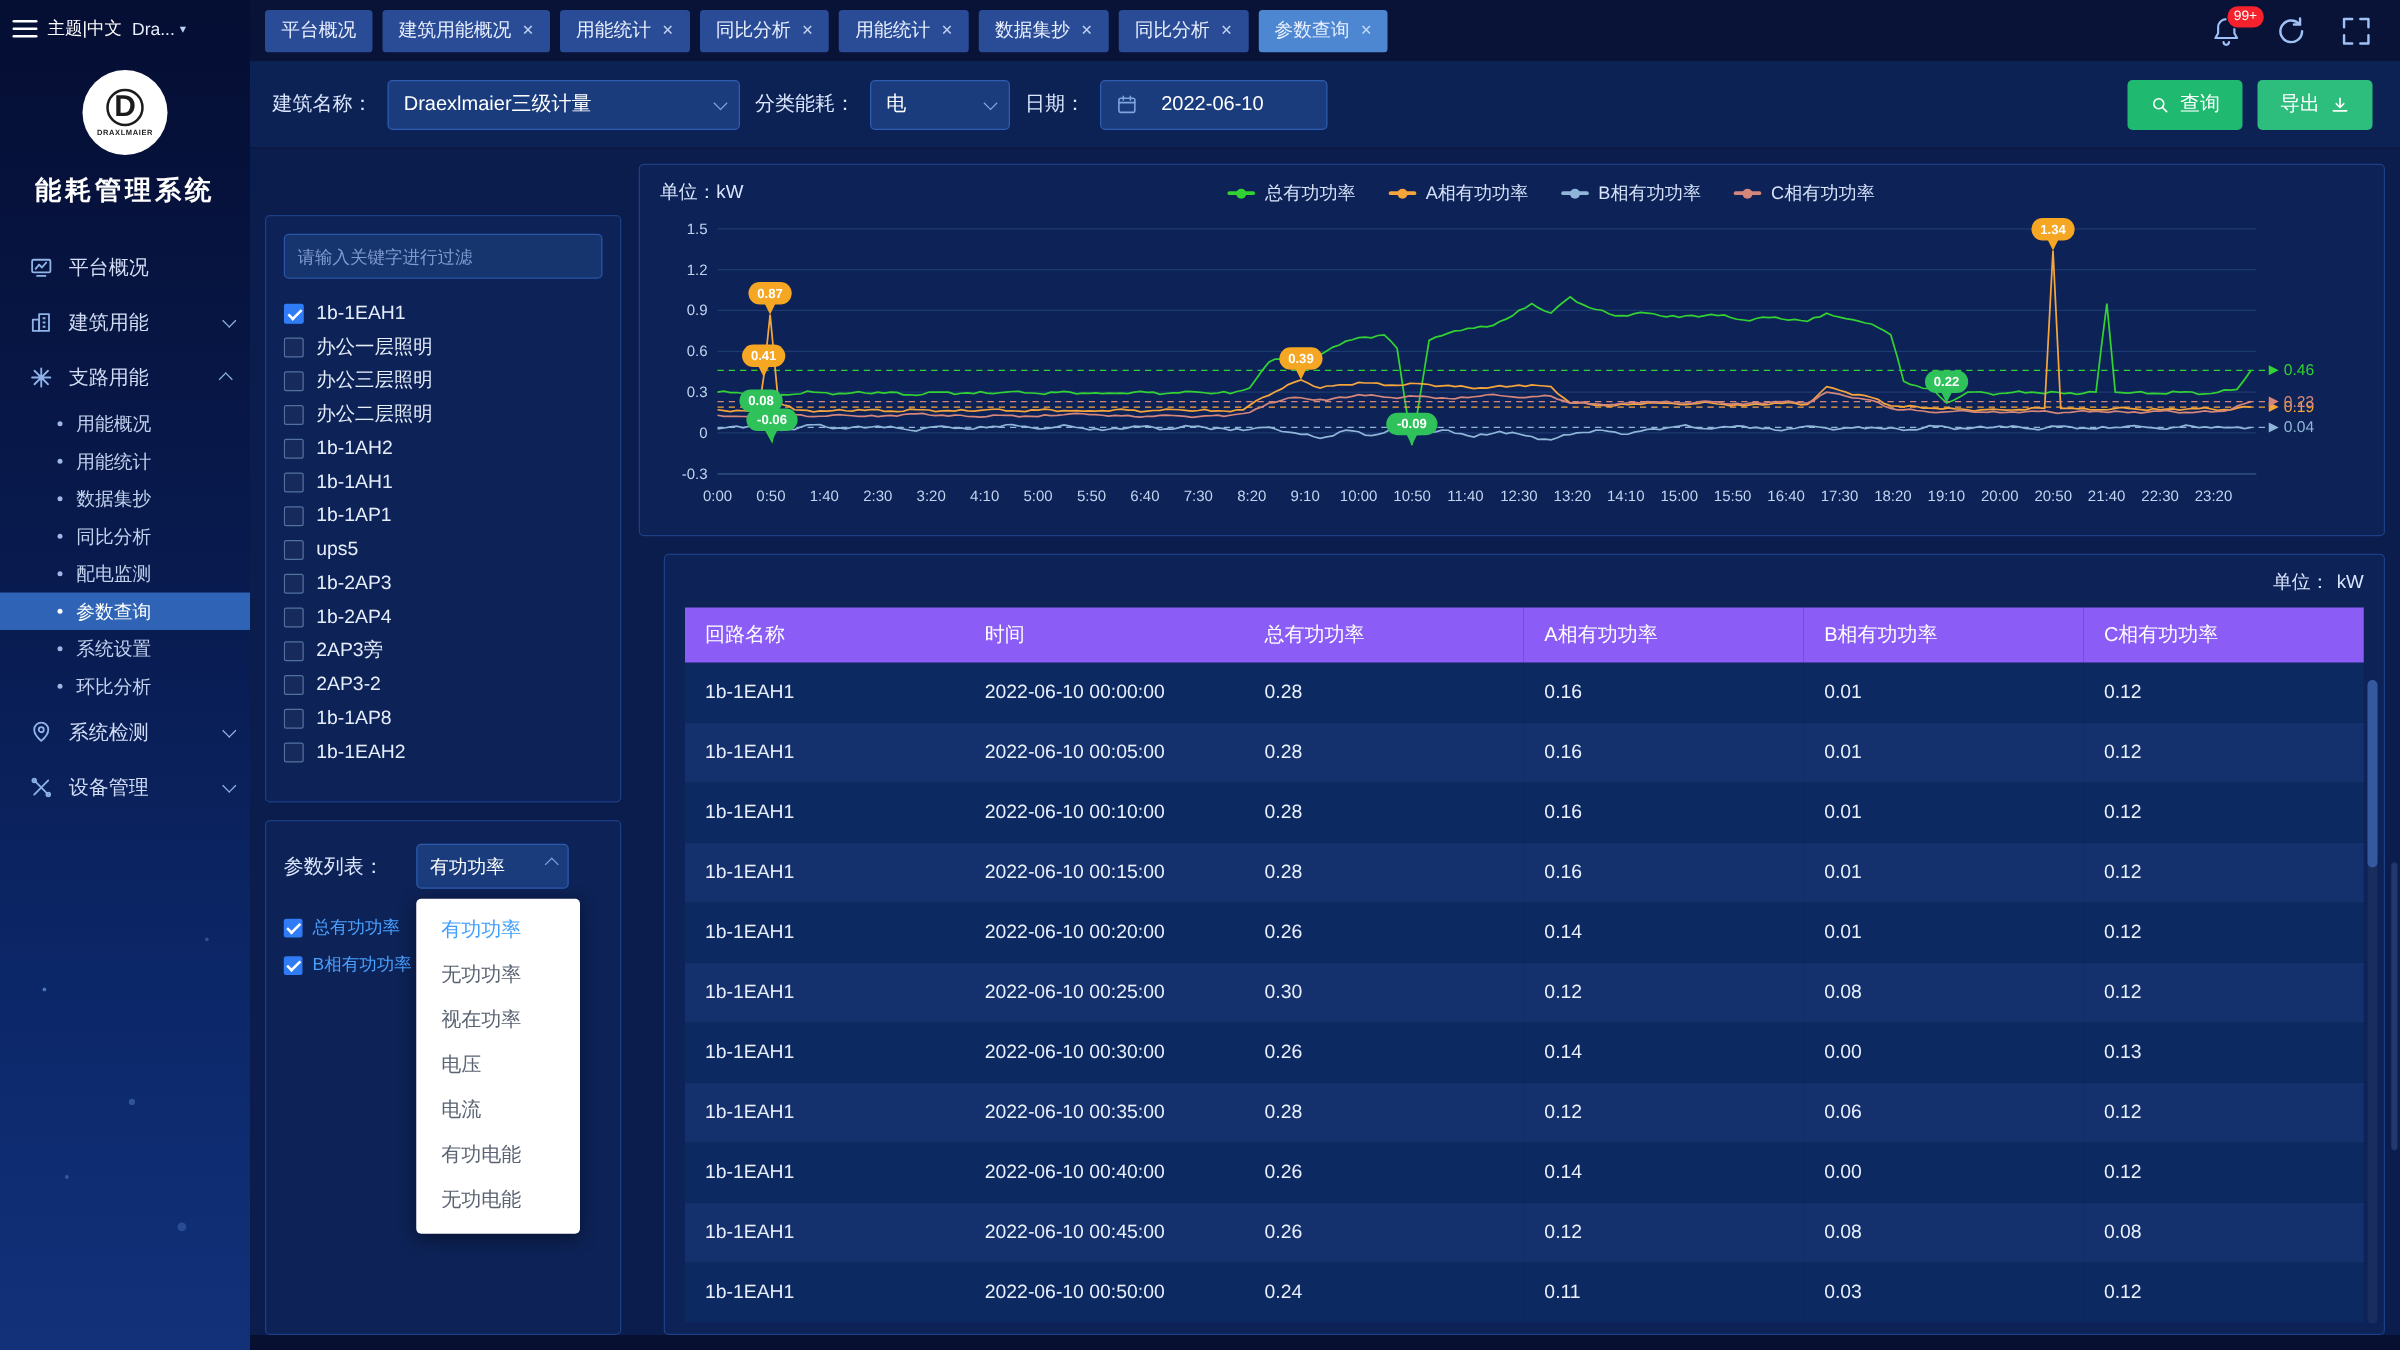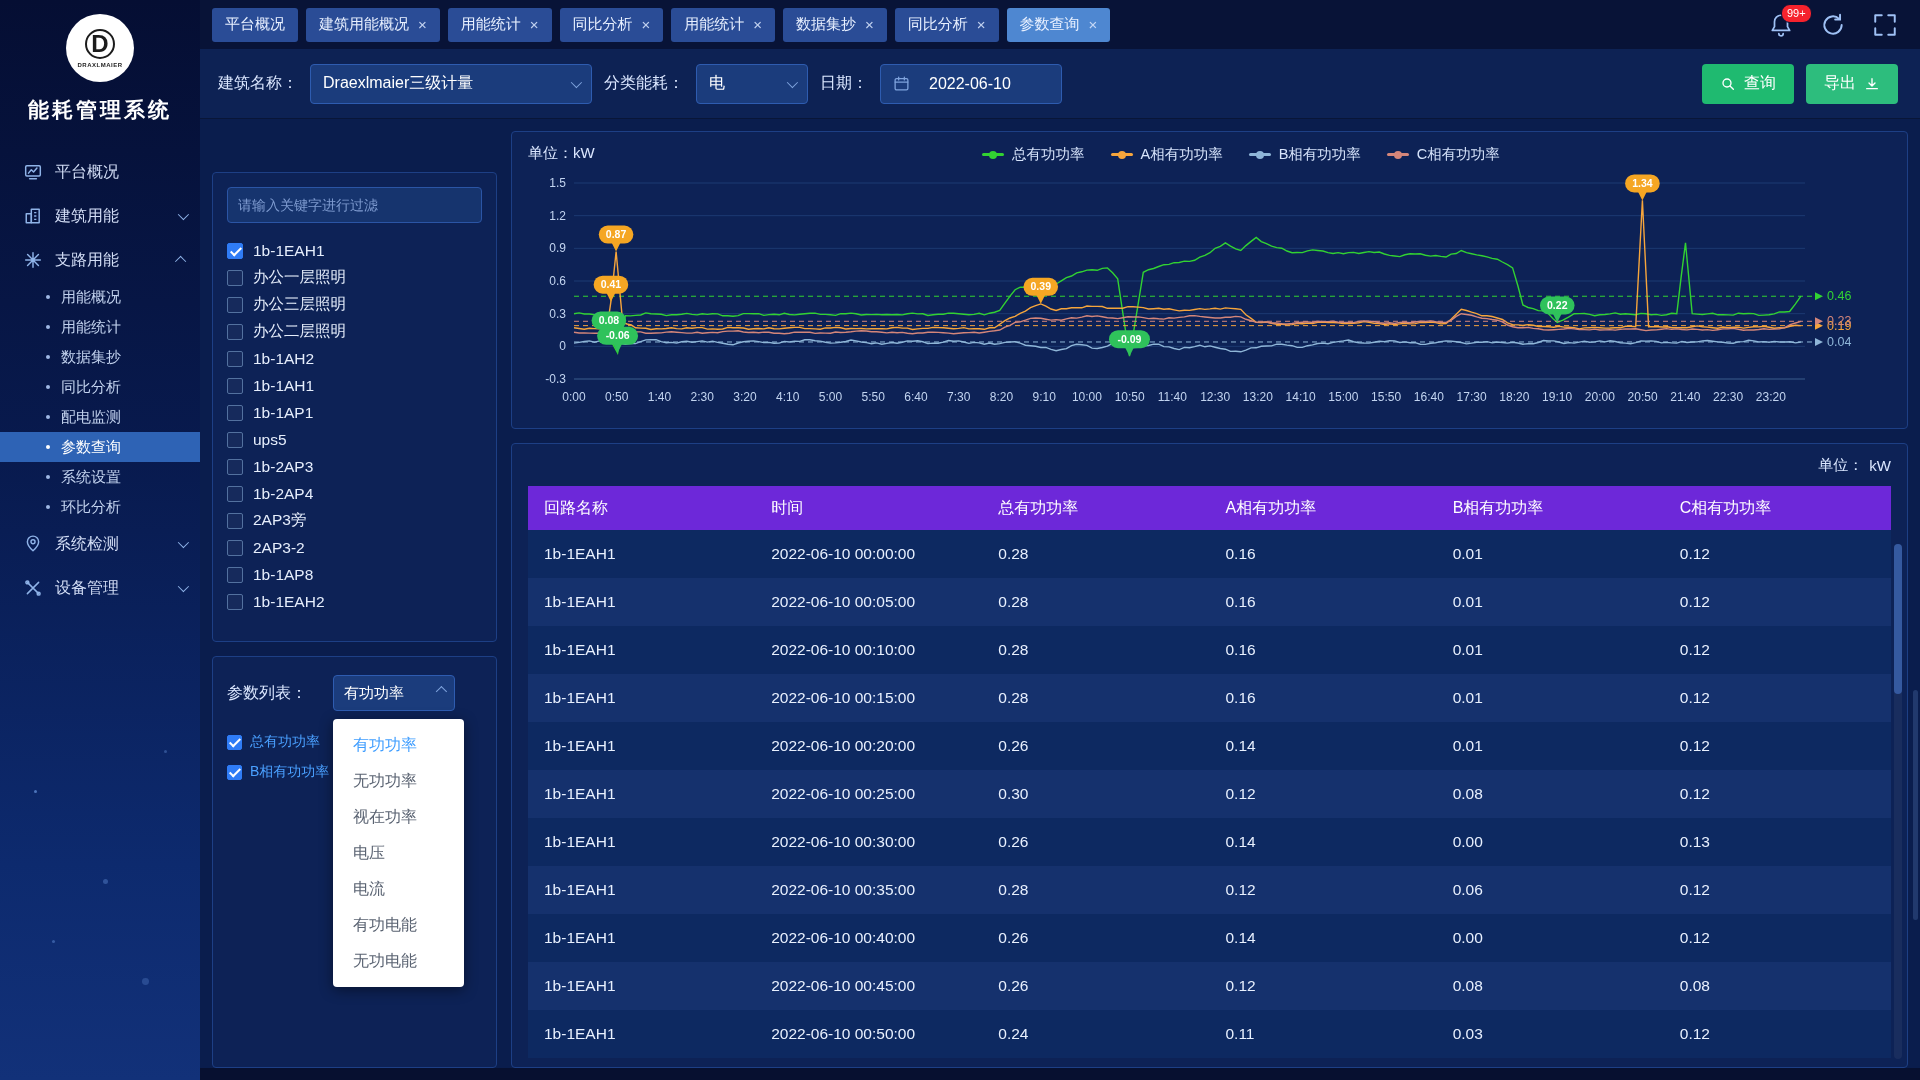--- a/index.html
+++ b/index.html
@@ -92,39 +92,51 @@
   .right-col{flex:1;min-width:0;display:flex;flex-direction:column;}
   .chart-panel{height:298px;flex:none;padding:12px 16px;position:relative;overflow:hidden;}
   .chart-unit{color:#dbe7ff;font-size:15px;}
   .legend{position:absolute;top:13px;left:470px;display:flex;gap:26px;}
   .legend-item{display:flex;align-items:center;gap:8px;color:#d7e4fb;font-size:14.5px;cursor:pointer;}
   .legend-mark{width:22px;height:3px;border-radius:2px;position:relative;}
   .legend-mark::after{content:"";position:absolute;left:7px;top:-2.5px;width:8px;height:8px;border-radius:50%;background:inherit;}
   .chart-box{margin-top:4px;}
   svg text{font-family:"Liberation Sans","DejaVu Sans",sans-serif;}
 
-  .table-panel{flex:1;min-height:0;margin-top:14px;padding:0 16px;overflow:hidden;position:relative;}
+  .table-panel{flex:1;min-height:0;margin-top:14px;padding:0 16px;overflow:hidden;position:relative;margin-left:20px;}
   .table-unit{height:42px;display:flex;align-items:center;justify-content:flex-end;color:#dbe7ff;font-size:15px;gap:6px;}
   table{width:100%;border-collapse:collapse;table-layout:fixed;}
-  thead th{background:#6d28d9;color:#fff;font-weight:normal;font-size:16px;text-align:left;height:44px;padding:0 16px;}
+  thead th{background:#8b5cf6;color:#fff;font-weight:normal;font-size:16px;text-align:left;height:44px;padding:0 16px;}
   tbody td{height:48px;color:#e8f0fe;font-size:15.5px;padding:0 16px;overflow:hidden;white-space:nowrap;}
   tbody tr:nth-child(odd){background:#0d2961;}
   tbody tr:nth-child(even){background:#15316d;}
   .table-scrollbar{position:absolute;right:5px;top:100px;width:8px;bottom:8px;background:rgba(255,255,255,.05);border-radius:4px;}
   .table-scrollbar .thumb{position:absolute;top:0;left:0;width:100%;height:150px;background:#35599f;border-radius:4px;cursor:pointer;}
 
   .bottom-strip{height:12px;flex:none;background:#071030;}
   .edge-scrollbar{position:fixed;right:2px;top:690px;width:5px;height:230px;background:#3f5d94;border-radius:3px;opacity:.45;z-index:10;}
 </style>
 </head>
 <body>
 
 <div class="app">
 
   <aside class="sidebar">
+    <div class="sb-top">
+      <span class="hamburger">
+          <i></i>
+          <i></i>
+          <i></i>
+        </span>
+      <span>主题|中文</span>
+      <span class="sb-lang">
+        <span>Dra...</span>
+        <span class="caret">▾</span>
+      </span>
+    </div>
     <div class="logo-wrap">
       <div class="logo-circle">
         <span class="logo-d">D</span>
         <span class="logo-text">DRAXLMAIER</span>
       </div>
     </div>
     <h1 class="app-title">能耗管理系统</h1>
     <nav class="menu" id="menu">
         <div class="menu-item">
           <span class="mi-icon">

